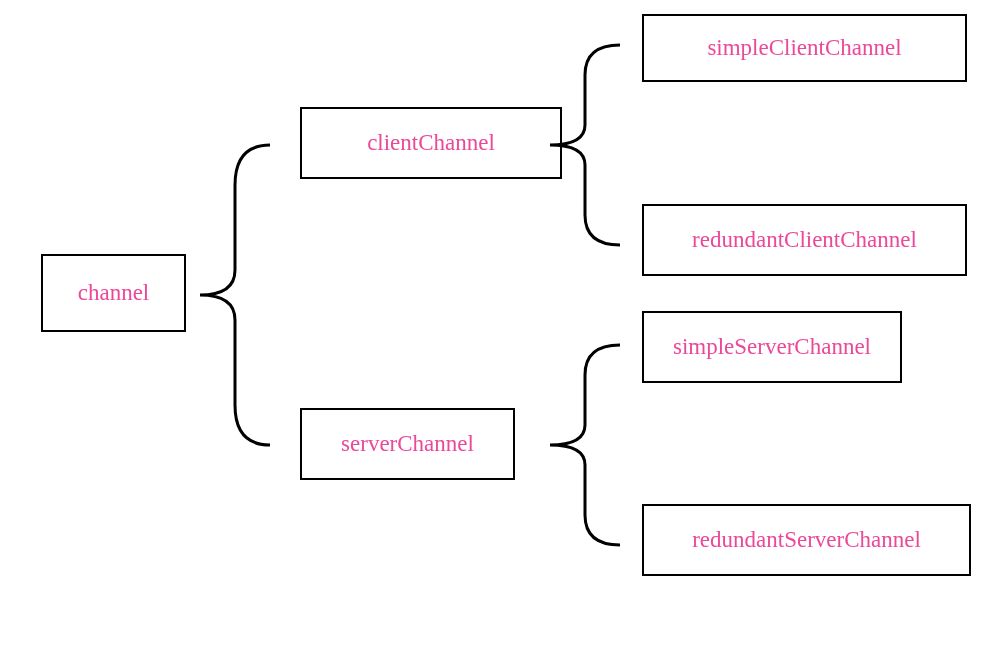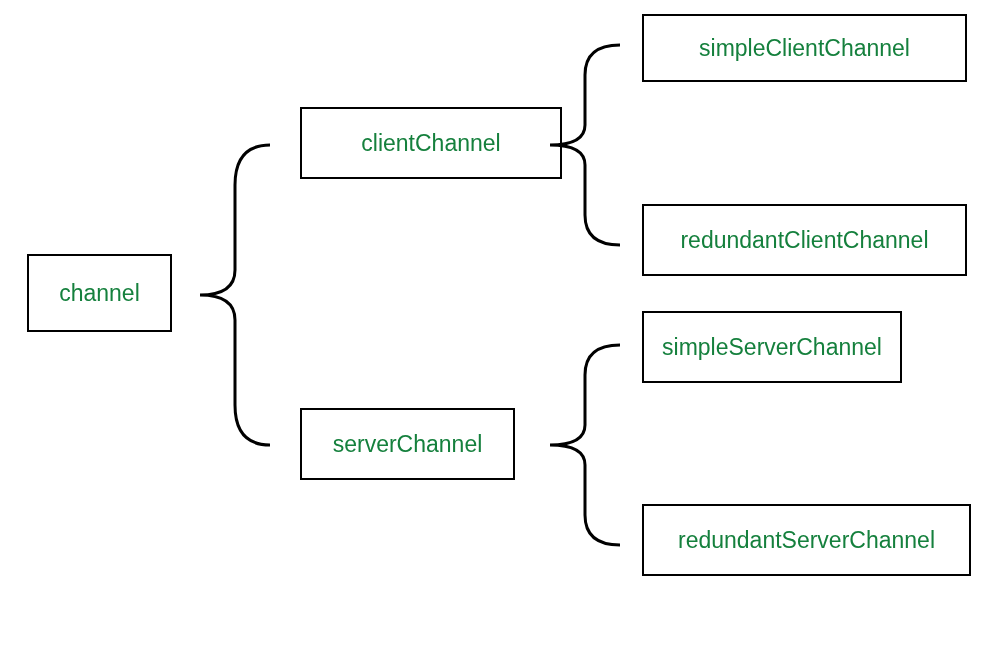--- a/index.html
+++ b/index.html
@@ -15,33 +15,34 @@
       position: relative;
     }
     .node {
       position: absolute;
       border: 2.5px solid #000;
       background: #fff;
       display: flex;
       align-items: center;
       justify-content: center;
       font-size: 23px;
-      color: #15803d;
+      color: #ec4899;
+      font-family: Liberation Serif, serif;
     }
     .brace {
       position: absolute;
     }
     .brace svg {
       display: block;
     }
   </style>
 </head>
 <body>
 
-<div class="node" style="left:27px; top:254px; width:145px; height:78px;">
+<div class="node" style="left:41px; top:254px; width:145px; height:78px;">
   <span>channel</span>
 </div>
 
 <div class="brace" style="left:180px; top:140px; width:100px; height:310px;">
   <svg width="100" height="310" viewBox="0 0 100 310">
     <path d="M 90 5 Q 55 5 55 45 L 55 130 Q 55 155 20 155 Q 55 155 55 180 L 55 265 Q 55 305 90 305" stroke="#000" stroke-width="3" fill="none"></path>
   </svg>
 </div>
 
 <div class="node" style="left:300px; top:107px; width:262px; height:72px;">

